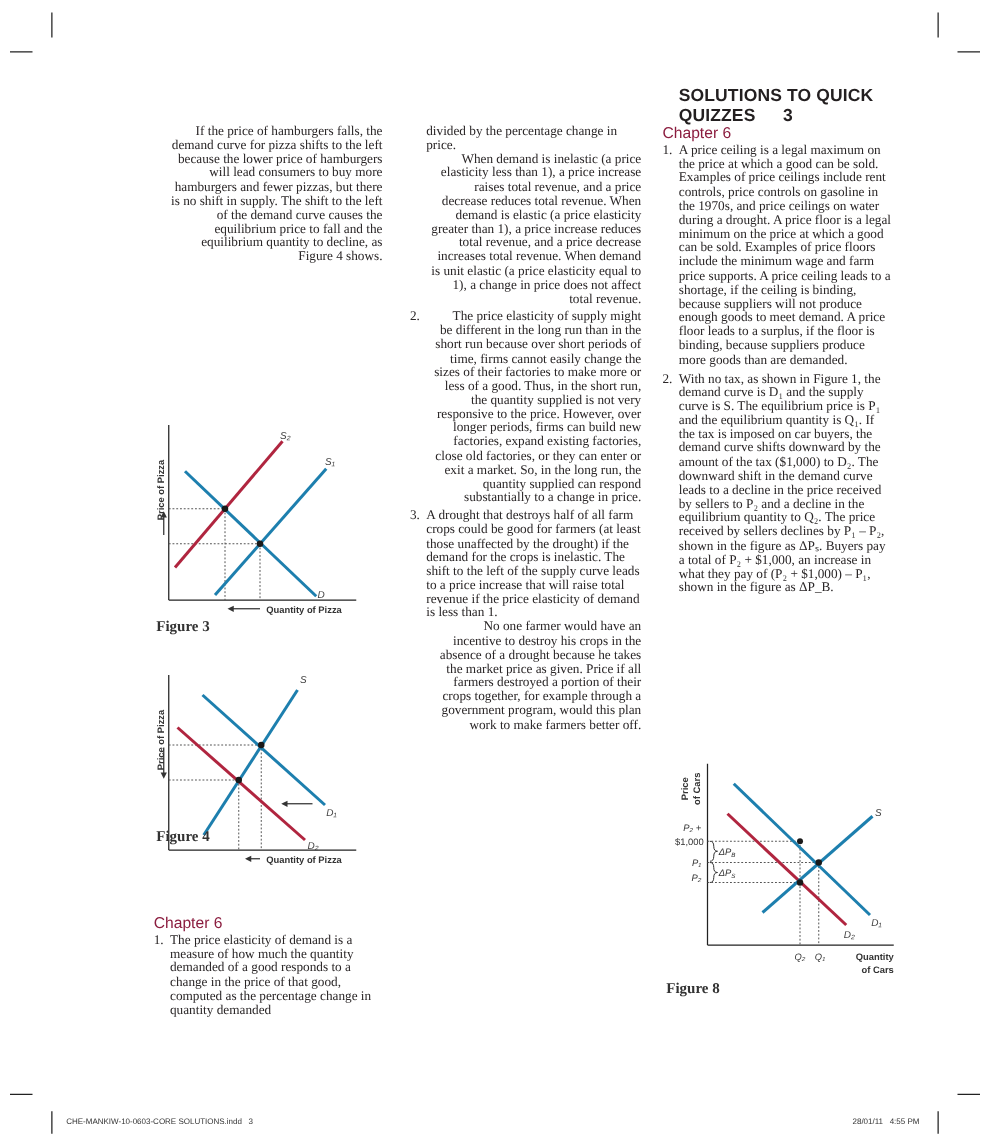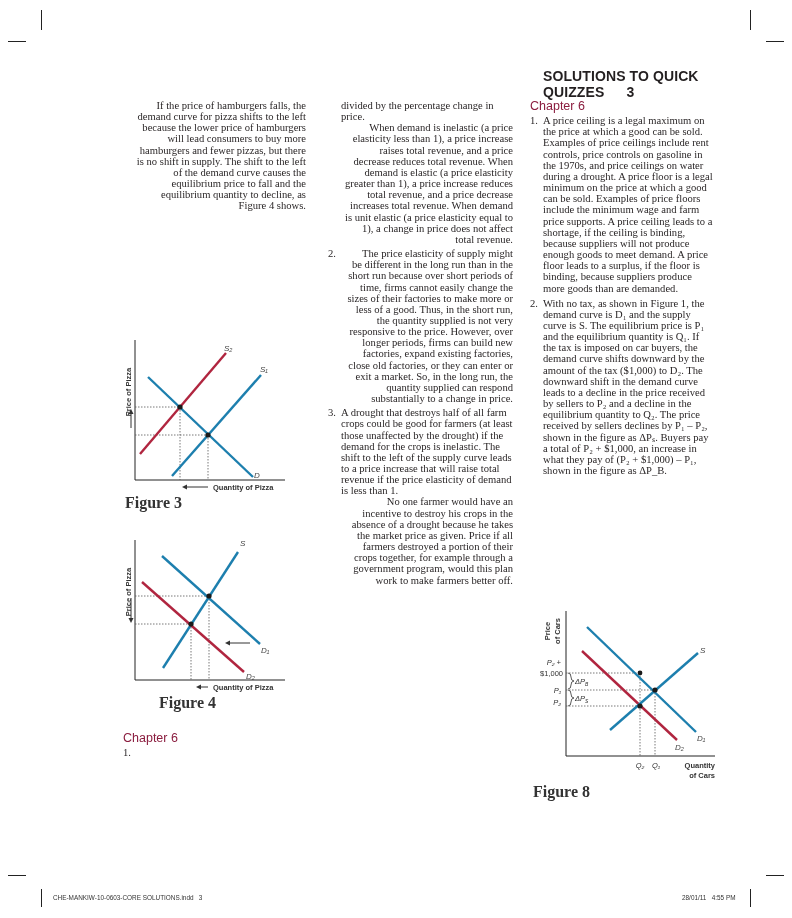--- a/index.html
+++ b/index.html
@@ -12,21 +12,21 @@
   .indent { text-indent: 14px; text-align: right; }
   .li { position: relative; padding-left: 13px; }
   .li .num { position: absolute; left: 0; top: 0; }
   .li + .li, p + .li { margin-top: 2px; }
   .chap { font-family: "Liberation Sans", sans-serif; font-weight: normal; color: #8b1d3f;
           font-size: 12.5px; margin: 0 0 3px 0; }
   .runhead { position: absolute; top: 68px; left: 543px; font-family: "Liberation Sans", sans-serif;
              font-weight: bold; font-size: 14px; letter-spacing: 0.1px; color: #231f20; }
   .runhead .pg { margin-left: 22px; }
   .figcap { position: absolute; font-family: "Liberation Serif", serif; font-weight: bold;
-            font-size: 16px; color: #333; }
+            font-size: 12px; color: #333; }
   svg text { font-family: "Liberation Sans", sans-serif; }
   .slug { position: absolute; font-family: "Liberation Sans", sans-serif; font-size: 6.4px; color: #333; }
 </style>
 </head>
 <body>
 
 <div class="mark" style="left:41px;top:10px;width:1px;height:20px;"></div>
 <div class="mark" style="left:8px;top:41px;width:18px;height:1px;"></div>
 <div class="mark" style="left:750px;top:10px;width:1px;height:20px;"></div>
 <div class="mark" style="left:766px;top:41px;width:18px;height:1px;"></div>
@@ -82,26 +82,27 @@
   <text x="120" y="14" font-size="8" font-style="italic" fill="#444">S</text>
   <text x="141" y="121" font-size="8" font-style="italic" fill="#444">D₁</text>
   <text x="126" y="147" font-size="8" font-style="italic" fill="#444">D₂</text>
 
   <line x1="108" y1="111" x2="130" y2="111" stroke="#333" stroke-width="1"></line>
   <polygon points="110,108.5 105,111 110,113.5" fill="#333"></polygon>
   <line x1="80" y1="155" x2="88" y2="155" stroke="#333" stroke-width="1"></line>
   <polygon points="81,152.5 76,155 81,157.5" fill="#333"></polygon>
   <text x="93" y="158" font-size="7.5" font-weight="bold" fill="#333">Quantity of Pizza</text>
 </svg>
-<div class="figcap" style="left:125px;top:694px;margin-left:34px;">Figure 4</div>
+<div class="figcap" style="left:125px;top:662px;">Figure 4</div>
 
 <div class="col" style="left:123px;top:733px;width:185px;">
   <div class="chap">Chapter 6</div>
   <div class="li">
     <span class="num">1.</span>
+    <span>The price elasticity of demand is a measure of how much the quantity demanded of a good responds to a change in the price of that good, computed as the percentage change in quantity demanded</span>
   </div>
 </div>
 
 <div class="col" style="left:328px;top:100px;width:185px;">
   <p style="padding-left:13px;">divided by the percentage change in price.</p>
   <p class="indent" style="padding-left:13px;">When demand is inelastic (a price elasticity less than 1), a price increase raises total revenue, and a price decrease reduces total revenue. When demand is elastic (a price elasticity greater than 1), a price increase reduces total revenue, and a price decrease increases total revenue. When demand is unit elastic (a price elasticity equal to 1), a change in price does not affect total revenue.</p>
   <div class="li" style="margin-top:3px;">
     <span class="num">2.</span>
     <p class="indent">The price elasticity of supply might be different in the long run than in the short run because over short periods of time, firms cannot easily change the sizes of their factories to make more or less of a good. Thus, in the short run, the quantity supplied is not very responsive to the price. However, over longer periods, firms can build new factories, expand existing factories, close old factories, or they can enter or exit a market. So, in the long run, the quantity supplied can respond substantially to a change in price.</p>
   </div>

